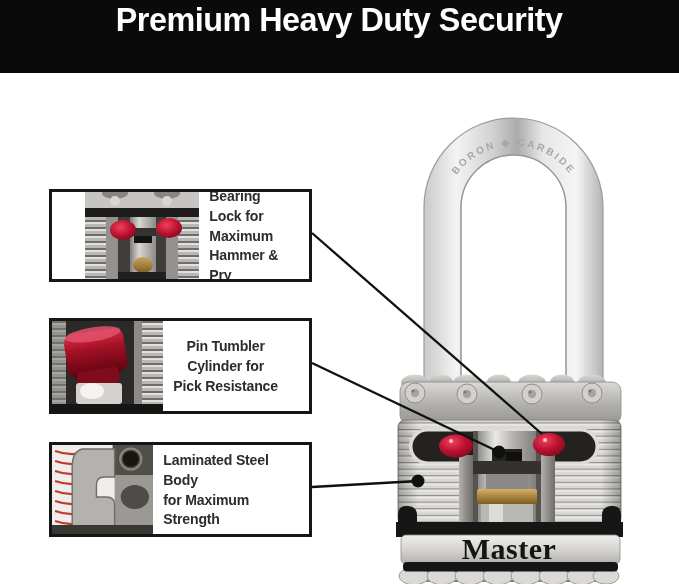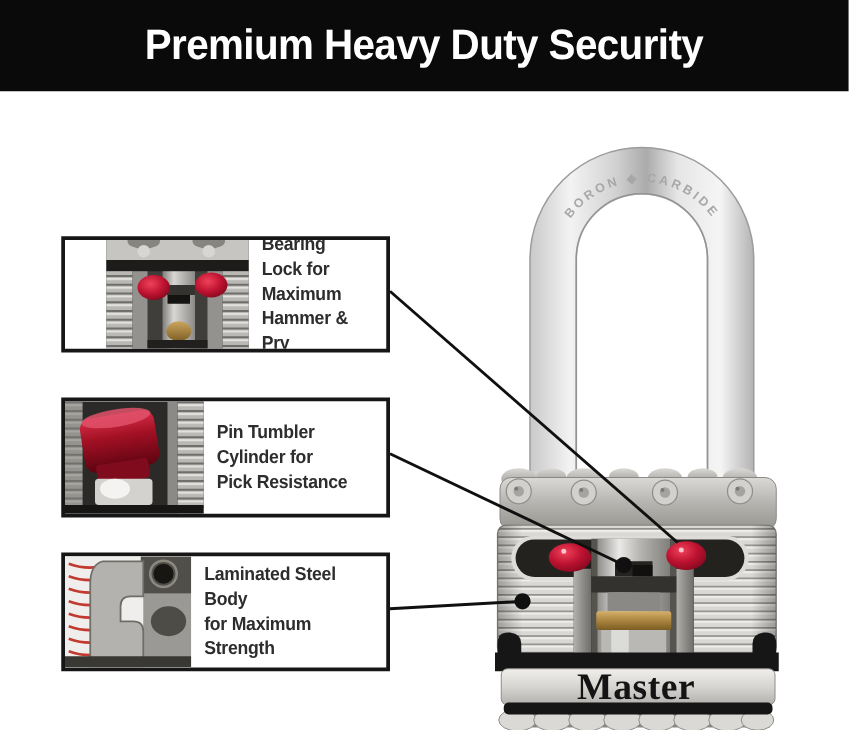--- a/index.html
+++ b/index.html
@@ -2,32 +2,32 @@
 <html><head>
 <meta charset="utf-8">
 <style>
   html,body{margin:0;padding:0;}
   body{
     width:679px;height:584px;position:relative;background:#ffffff;overflow:hidden;
     font-family:"Liberation Sans", sans-serif;
   }
   .banner{
     position:absolute;left:0;top:0;width:679px;height:73px;background:#0a0a0a;
-    display:flex;align-items:center;justify-content:center;
+    display:flex;align-items:flex-start;justify-content:center;
   }
   .banner-title{
     color:#ffffff;font-size:34px;font-weight:bold;white-space:nowrap;
     transform:scaleX(.95);letter-spacing:-.5px;
   }
   .callout{
     position:absolute;left:49px;width:263px;background:#ffffff;
     border:3px solid #161616;box-sizing:border-box;display:flex;overflow:hidden;
   }
   #callout1{top:189px;height:93px;padding-left:33px;}
-  #callout2{top:318px;height:96px;}
+  #callout2{top:318px;height:96px;text-align:center;}
   #callout3{top:442px;height:95px;justify-content:flex-end;}
   .thumb{flex:none;height:100%;}
   #callout1 .thumb{width:114px;}
   #callout2 .thumb{width:111px;}
   #callout3 .thumb{width:101px;}
   .thumb svg{display:block;width:100%;height:100%;}
   .callout-text{
     flex:1;display:flex;align-items:center;
     padding:4px 2px 4px 11px;
     font-weight:bold;font-size:15px;line-height:1.32;color:#2d2d2d;

